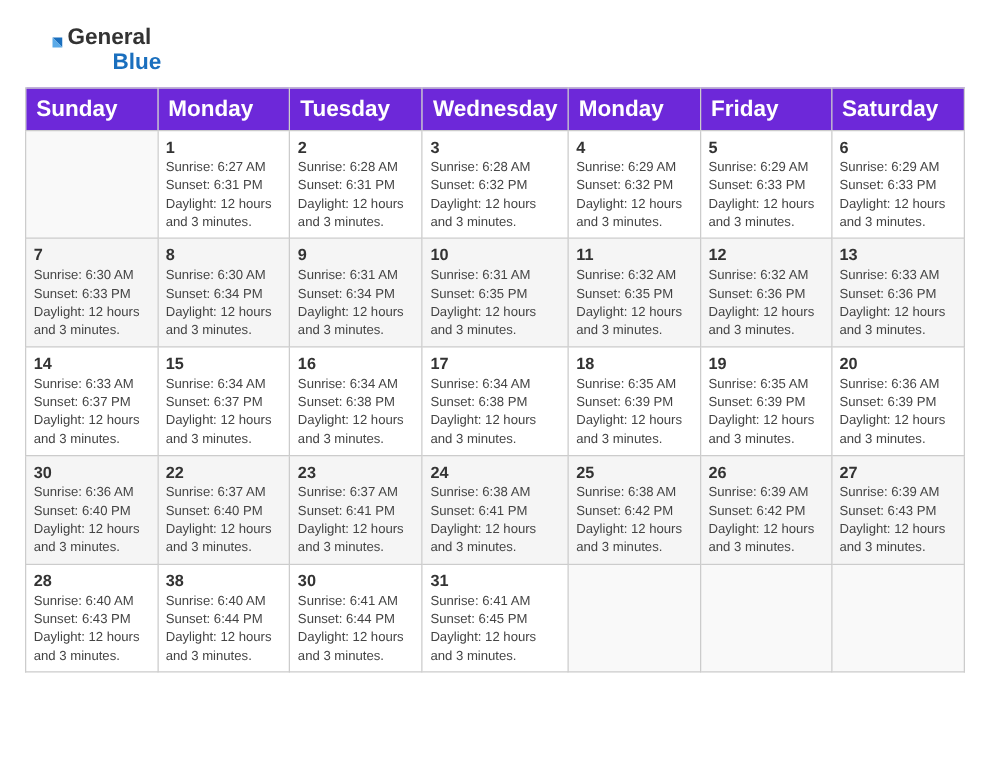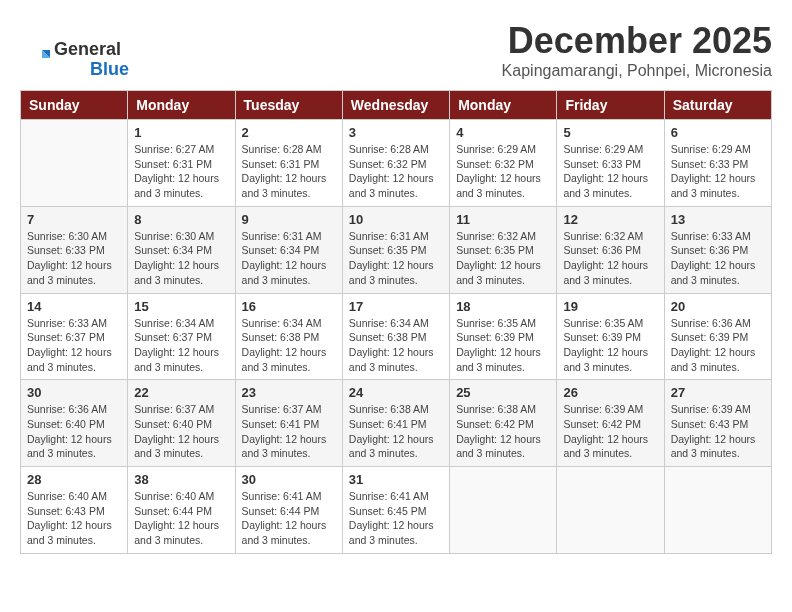--- a/index.html
+++ b/index.html
@@ -6,21 +6,21 @@
     body {
       font-family: Arial, sans-serif;
       background: #fff;
       width: 792px;
       min-height: 612px;
       padding: 20px;
     }
     .header {
       display: flex;
       justify-content: space-between;
-      align-items: flex-end;
+      align-items: flex-start;
       margin-bottom: 10px;
     }
     .logo {
       display: flex;
       align-items: center;
     }
     .logo-text {
       display: flex;
       flex-direction: column;
       line-height: 1.1;
@@ -52,25 +52,25 @@
     .location-title {
       font-size: 16px;
       color: #555;
     }
     .calendar {
       width: 100%;
       border-collapse: collapse;
       border: 1px solid #ccc;
     }
     .calendar th {
-      background-color: #7f1d1d;
+      background-color: #6d28d9;
       color: #fff;
       text-align: left;
       padding: 6px 8px;
-      font-size: 14px;
+      font-size: 18px;
       border: 1px solid #ccc;
     }
     .calendar td {
       vertical-align: top;
       border: 1px solid #ccc;
       padding: 5px 6px;
       width: calc(100% / 7);
       min-height: 80px;
       font-size: 11px;
       color: #333;
@@ -102,24 +102,20 @@
     <svg class="logo-icon" viewBox="0 0 30 30">
       <rect x="0" y="0" width="30" height="30" fill="white"></rect>
       <polygon points="22,5 30,5 30,13" fill="#1a6fbe"></polygon>
       <polygon points="22,5 30,13 22,13" fill="#5aaae8"></polygon>
     </svg>
     <div class="logo-text">
       <span class="logo-general">General</span>
       <span class="logo-blue">Blue</span>
     </div>
   </div>
-  <div class="title-section">
-    <div class="month-title">December 2025</div>
-    <div class="location-title">Kapingamarangi, Pohnpei, Micronesia</div>
-  </div>
 </div>
 
 <table class="calendar">
   <thead>
     <tr>
     <th>Sunday</th>
         <th>Monday</th>
         <th>Tuesday</th>
         <th>Wednesday</th>
         <th>Monday</th>

